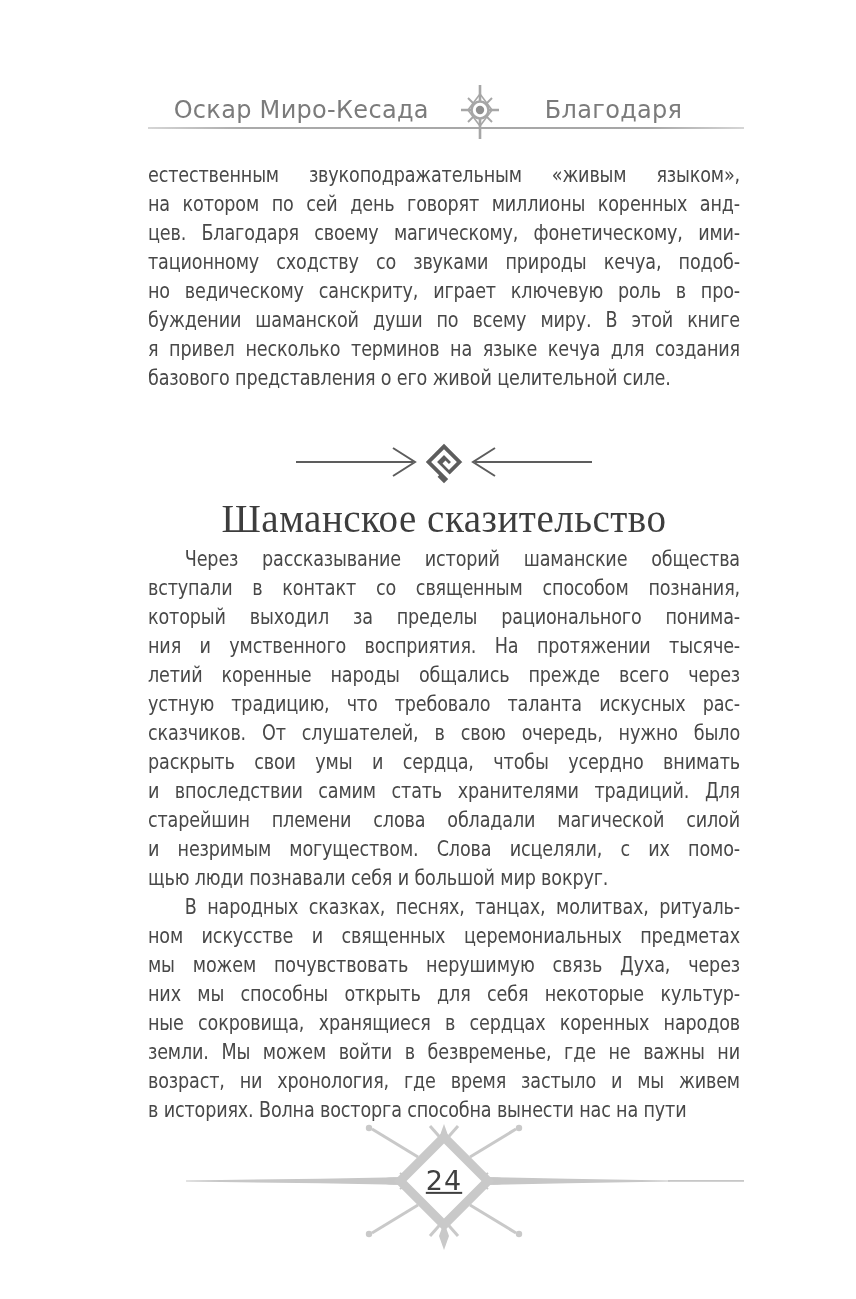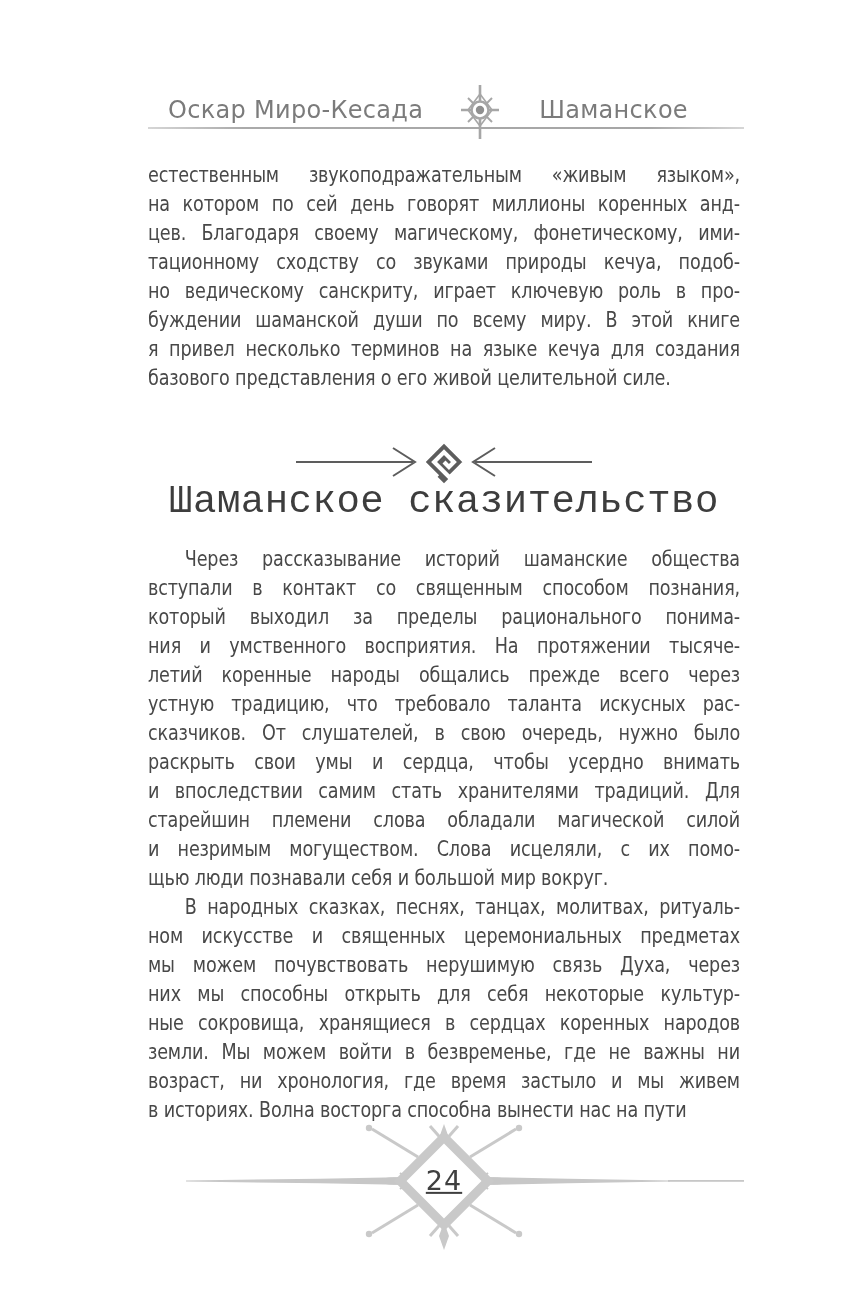--- a/index.html
+++ b/index.html
@@ -26,39 +26,39 @@
     transform: scaleX(0.8); transform-origin: 0 0;
     font-size: 22px; line-height: 29px; color: #484848; letter-spacing: -0.2px;
   }
   .bodytext.intro { top: 160px; }
   .bodytext.main  { top: 544px; }
   .line { height: 29px; text-align: justify; text-align-last: justify; white-space: normal; }
   .line.last { text-align-last: left; }
   .line.indent { padding-left: 46px; }
   .divider-wrap { position: absolute; top: 438px; left: 294px; width: 300px; height: 48px; }
   .heading {
-    position: absolute; top: 480px; left: 128px; width: 632px; margin: 0;
-    font-family: Liberation Mono, monospace; font-weight: 400;
+    position: absolute; top: 496px; left: 128px; width: 632px; margin: 0;
+    font-family: Liberation Serif, serif; font-weight: 400;
     font-size: 39px; color: #3d3d3d; text-align: center; letter-spacing: 0.5px;
   }
   .footer-ornament { position: absolute; top: 1122px; left: 0; width: 856px; height: 130px; }
   .pagenum {
     position: absolute; top: 1181px; left: 444px; transform: translate(-50%, -52%);
     font-size: 27px; color: #3f3f3f; letter-spacing: 1px; z-index: 2; text-decoration: underline;
   }
 </style>
 </head>
 <body>
 
 <div class="page">
 
   <div class="header">
     <span class="runhead">Оскар Миро-Кесада</span>
     <span style="width:44px;"></span>
-    <span class="runhead">Шаманское</span>
+    <span class="runhead">Благодаря</span>
   </div>
   <div class="header-rule"></div>
 
   <div class="compass-wrap">
     <svg width="44" height="56" viewBox="0 0 44 56">
       <g stroke="#a6a6a6" fill="none">
         <line x1="22" y1="1" x2="22" y2="55" stroke-width="2.6"></line>
         <line x1="3" y1="26" x2="41" y2="26" stroke-width="2.6"></line>
         <line x1="10" y1="14" x2="34" y2="38" stroke-width="2"></line>
         <line x1="34" y1="14" x2="10" y2="38" stroke-width="2"></line>

